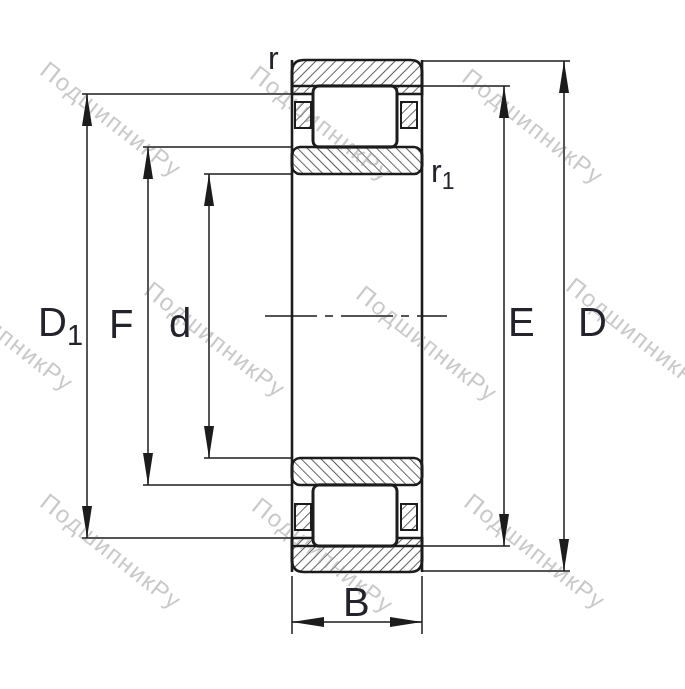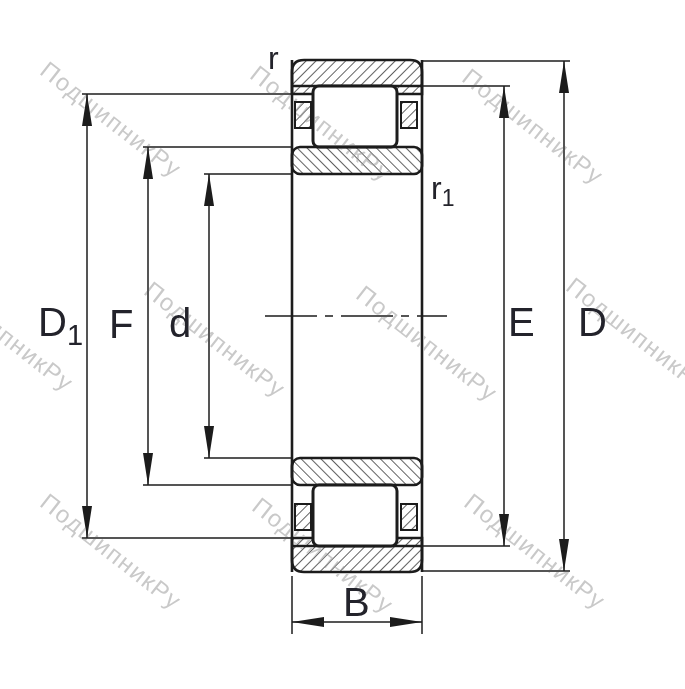--- a/index.html
+++ b/index.html
@@ -126,21 +126,21 @@
     </g>
   </svg>
 
   <div class="dim-label" style="left:38px;top:302px;"><span>D</span><sub>1</sub></div>
   <div class="dim-label" style="left:109px;top:304px;">F</div>
   <div class="dim-label" style="left:169px;top:303px;">d</div>
   <div class="dim-label" style="left:508px;top:302px;">E</div>
   <div class="dim-label" style="left:578px;top:302px;">D</div>
   <div class="dim-label" style="left:343px;top:582px;">B</div>
   <div class="dim-label small-label" style="left:268px;top:42px;">r</div>
-  <div class="dim-label small-label" style="left:431px;top:172px;"><span>r</span><sub>1</sub></div>
+  <div class="dim-label small-label" style="left:431px;top:155px;"><span>r</span><sub>1</sub></div>
 
   <div class="wm" style="left:52px;top:56px;">ПодшипникРу</div>
   <div class="wm" style="left:262px;top:60px;">ПодшипникРу</div>
   <div class="wm" style="left:474px;top:63px;">ПодшипникРу</div>
   <div class="wm" style="left:-56px;top:270px;">ПодшипникРу</div>
   <div class="wm" style="left:156px;top:276px;">ПодшипникРу</div>
   <div class="wm" style="left:368px;top:280px;">ПодшипникРу</div>
   <div class="wm" style="left:578px;top:272px;">ПодшипникРу</div>
   <div class="wm" style="left:52px;top:488px;">ПодшипникРу</div>
   <div class="wm" style="left:264px;top:492px;">ПодшипникРу</div>

